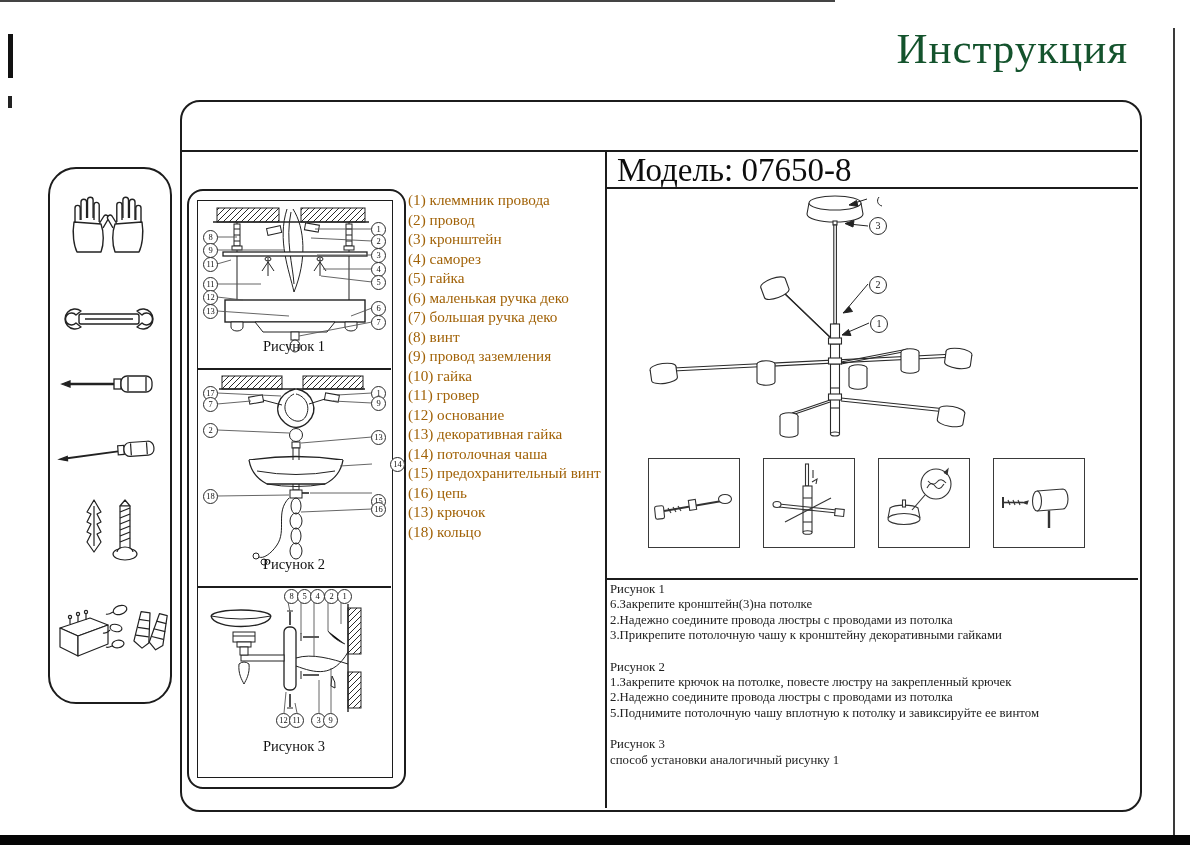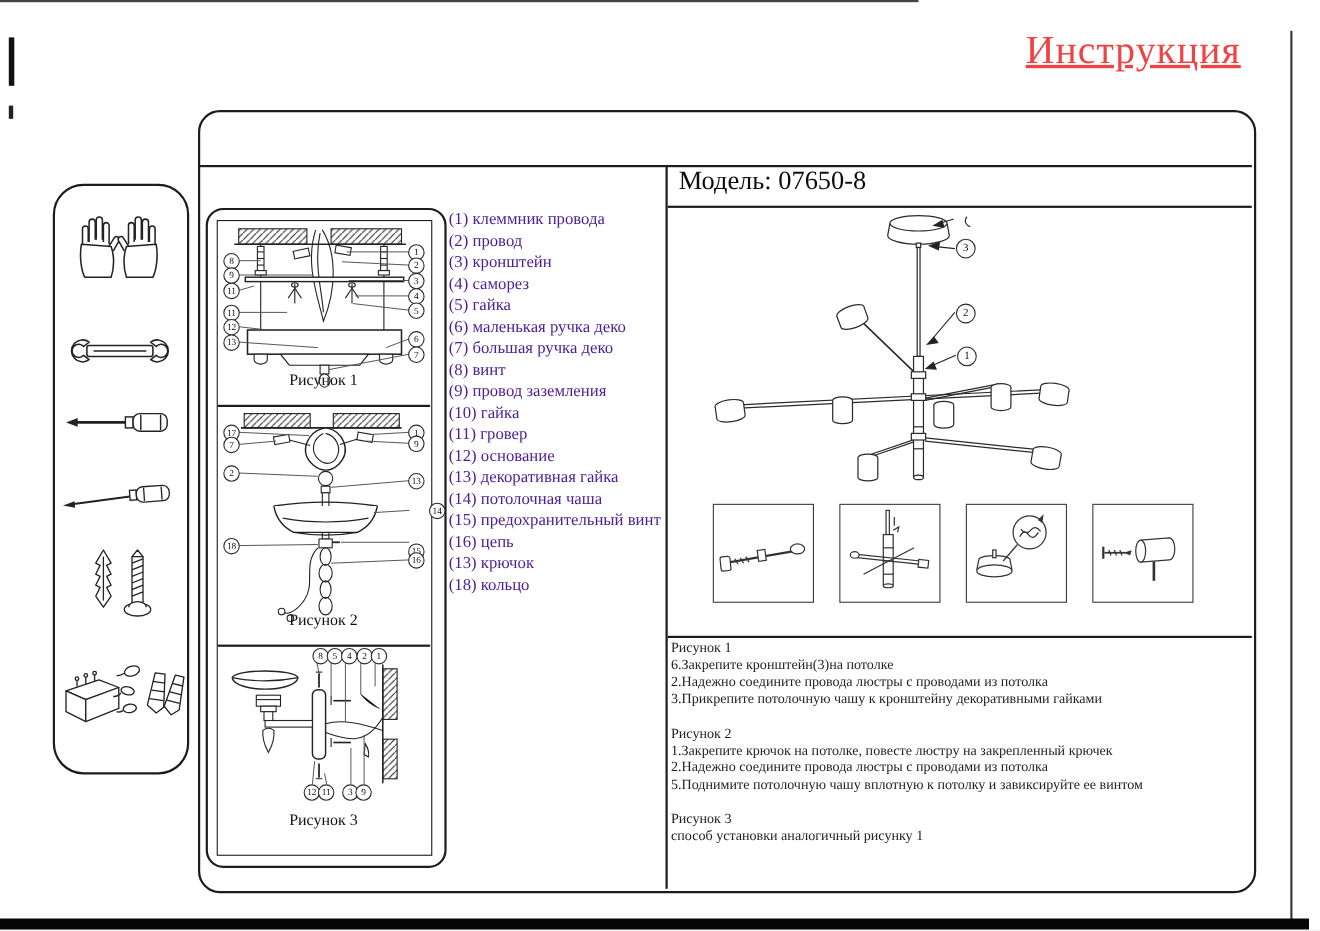--- a/index.html
+++ b/index.html
@@ -1,22 +1,22 @@
 <!DOCTYPE html>
 <html><head>
 <meta charset="utf-8">
 <style>
   html,body{margin:0;padding:0;background:#e8e8e8;}
   #page{position:relative;width:1200px;height:846px;background:#ffffff;overflow:hidden;
         font-family:"Liberation Serif",serif;color:#151515;}
   .abs{position:absolute;}
   .ln{position:absolute;background:#1c1c1c;}
-  .title{font-size:36px;letter-spacing:1px;color:#ef4444;text-decoration:underline;}
-  .model{font-size:24px;color:#0d0d0d;}
-  .parts{font-size:15.2px;line-height:19.5px;color:#4c1d95;}
+  .title{font-size:43px;letter-spacing:1px;color:#14532d;}
+  .model{font-size:33px;color:#0d0d0d;}
+  .parts{font-size:15.2px;line-height:19.5px;color:#a16207;}
   .cap{font-size:14.5px;text-align:center;color:#111;}
   .callout{position:absolute;width:13px;height:13px;border:1px solid #2b2b2b;border-radius:50%;
            background:#fff;font-size:8.5px;line-height:12px;text-align:center;color:#111;}
   .callout.big{width:16px;height:16px;font-size:10px;line-height:15px;}
   .instr{font-size:12.8px;line-height:15.4px;color:#222;}
   .instr-h{margin:0;}
   .mt{margin-top:16px;}
   .box{position:absolute;border:1px solid #3a3a3a;background:#fff;}
   svg{position:absolute;overflow:visible;}
 </style>

